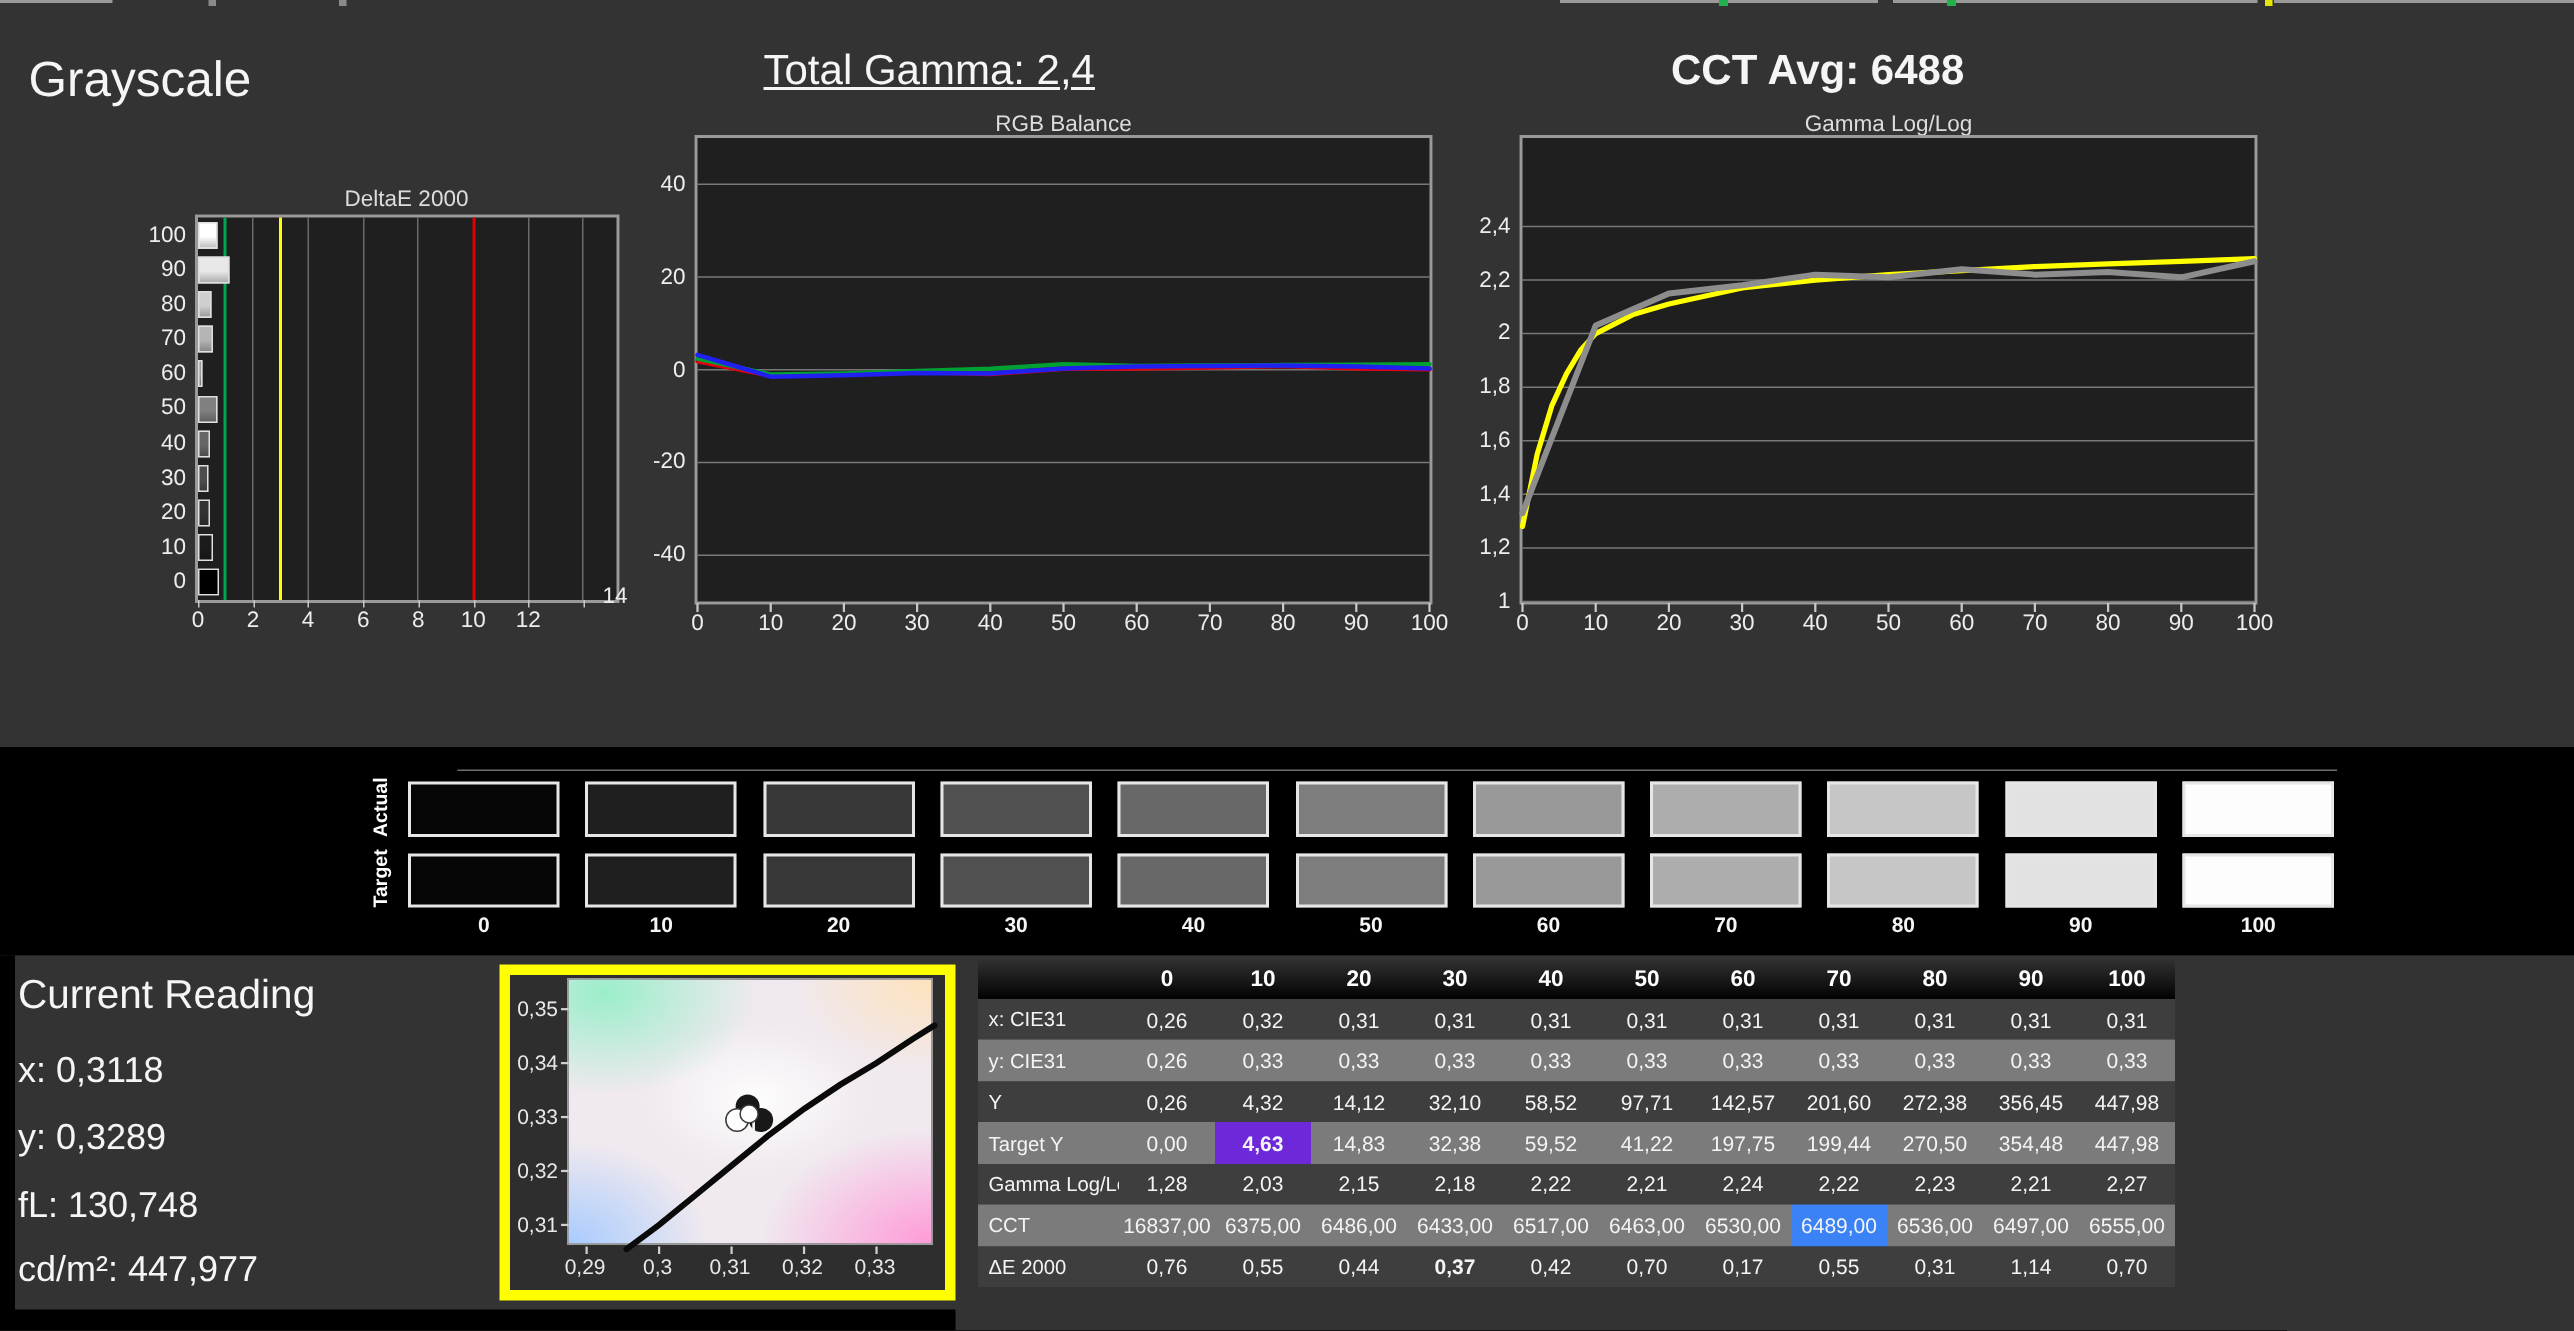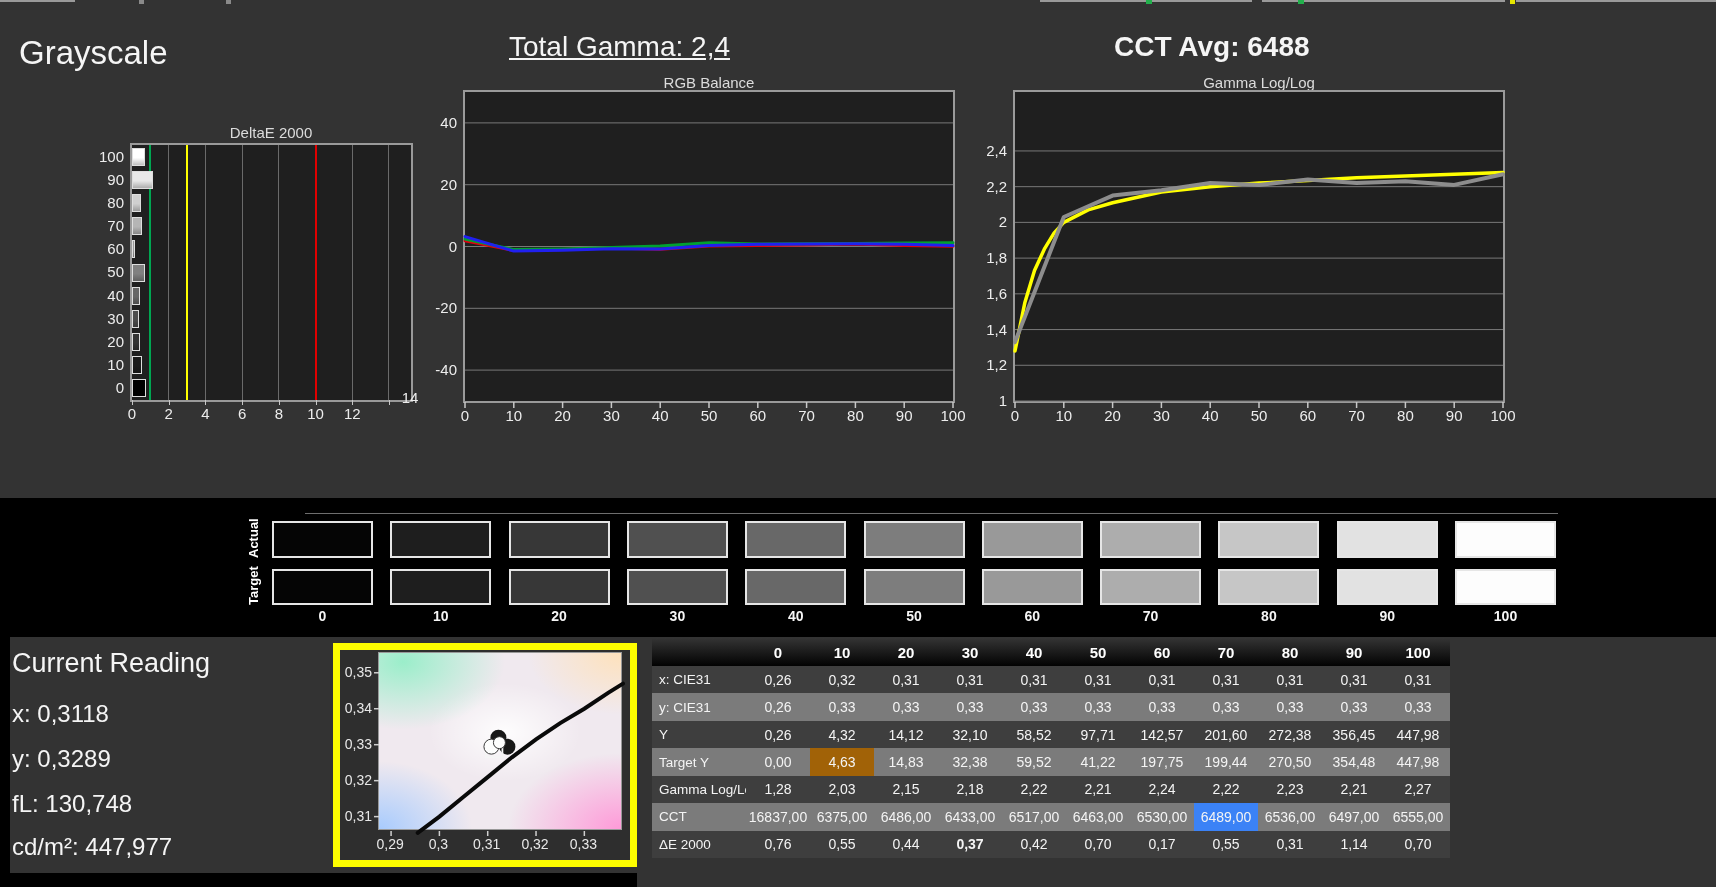--- a/index.html
+++ b/index.html
@@ -262,21 +262,21 @@
       <div class="td" style="background: rgb(62, 62, 62);">32,10</div>
       <div class="td" style="background: rgb(62, 62, 62);">58,52</div>
       <div class="td" style="background: rgb(62, 62, 62);">97,71</div>
       <div class="td" style="background: rgb(62, 62, 62);">142,57</div>
       <div class="td" style="background: rgb(62, 62, 62);">201,60</div>
       <div class="td" style="background: rgb(62, 62, 62);">272,38</div>
       <div class="td" style="background: rgb(62, 62, 62);">356,45</div>
       <div class="td" style="background: rgb(62, 62, 62);">447,98</div>
       <div class="tl" style="background: rgb(123, 123, 123);">Target Y</div>
       <div class="td" style="background: rgb(123, 123, 123);">0,00</div>
-      <div class="td" style="background: #a16207;">4,63</div>
+      <div class="td" style="background: #6d28d9; font-weight: bold;">4,63</div>
       <div class="td" style="background: rgb(123, 123, 123);">14,83</div>
       <div class="td" style="background: rgb(123, 123, 123);">32,38</div>
       <div class="td" style="background: rgb(123, 123, 123);">59,52</div>
       <div class="td" style="background: rgb(123, 123, 123);">41,22</div>
       <div class="td" style="background: rgb(123, 123, 123);">197,75</div>
       <div class="td" style="background: rgb(123, 123, 123);">199,44</div>
       <div class="td" style="background: rgb(123, 123, 123);">270,50</div>
       <div class="td" style="background: rgb(123, 123, 123);">354,48</div>
       <div class="td" style="background: rgb(123, 123, 123);">447,98</div>
       <div class="tl" style="background: rgb(62, 62, 62);">Gamma Log/Log</div>

